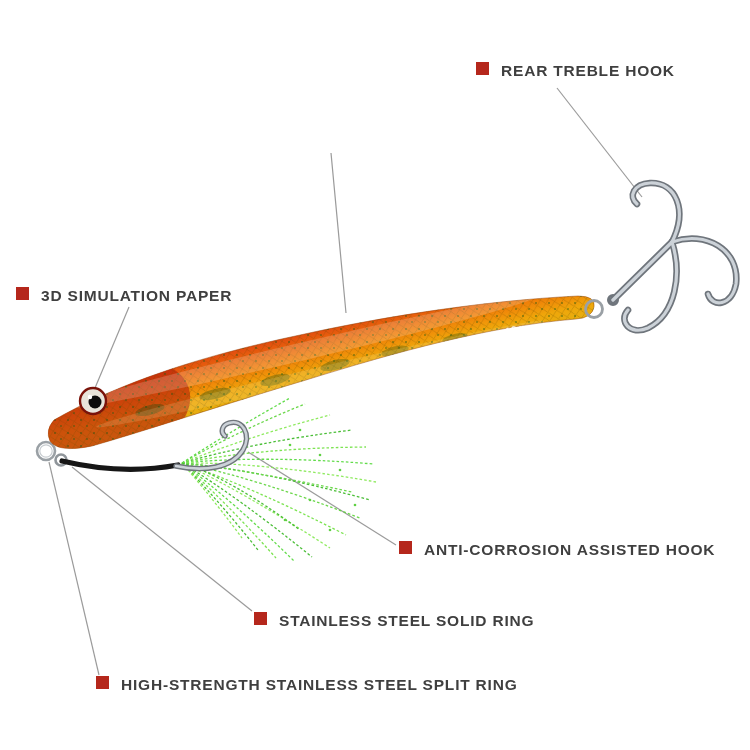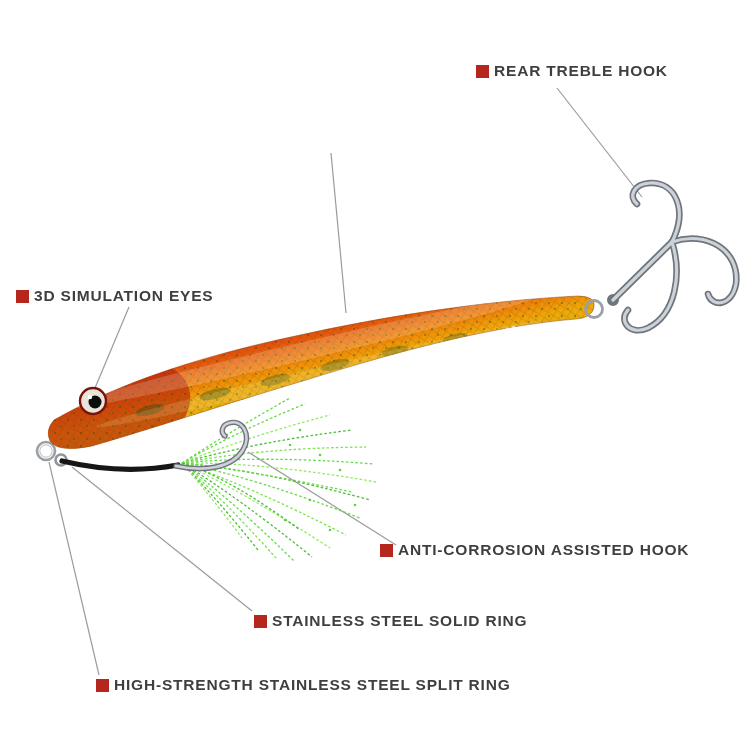--- a/index.html
+++ b/index.html
@@ -1,29 +1,29 @@
 <!DOCTYPE html>
 <html style="--marker: #b5271c; --label-text: #3f3f3f; --leader-line: #9b9b9b; --page-bg: #ffffff; --body-red: #b71f0c; --body-orange: #eb6c12; --body-gold: #e7b70e; --flash-green: #52d838; --hook-silver: #ccd2d8;"><head>
 <meta charset="utf-8">
 <style>
   *{margin:0;padding:0;box-sizing:border-box}
   html,body{width:750px;height:750px;background:var(--page-bg,#ffffff)}
   .stage{position:relative;width:750px;height:750px;overflow:hidden;
          font-family:"Liberation Sans",sans-serif;background:var(--page-bg,#ffffff)}
   .art{position:absolute;left:0;top:0;width:750px;height:750px}
-  .callout{position:absolute;display:flex;align-items:center;gap:5px}
+  .callout{position:absolute;display:flex;gap:12px}
   .marker{width:13px;height:13px;background:var(--marker,#b5271c);flex:0 0 auto}
   .callout-text{font-weight:700;font-size:15.5px;letter-spacing:.8px;
                 color:var(--label-text,#3f3f3f);white-space:nowrap}
   .leader{stroke:var(--leader-line,#9b9b9b);stroke-width:1.2;fill:none}
   
   #c0{left:476px;top:62px}
   #c1{left:154px;top:131px}
   #c2{left:16px;top:287px}
-  #c3{left:380px;top:541px}
+  #c3{left:399px;top:541px}
   #c4{left:254px;top:612px}
   #c5{left:96px;top:676px}
 </style>
 </head>
 <body>
 
 <div class="stage">
 
   <svg class="art" viewBox="0 0 750 750">
     <defs>
@@ -144,21 +144,21 @@
       </g>
     </g>
   </svg>
 
   <div class="callout" id="c0">
     <span class="marker"></span>
     <span class="callout-text">REAR TREBLE HOOK</span>
   </div>
   <div class="callout" id="c2">
     <span class="marker"></span>
-    <span class="callout-text">3D SIMULATION EYES</span>
+    <span class="callout-text">3D SIMULATION PAPER</span>
   </div>
   <div class="callout" id="c3">
     <span class="marker"></span>
     <span class="callout-text">ANTI-CORROSION ASSISTED HOOK</span>
   </div>
   <div class="callout" id="c4">
     <span class="marker"></span>
     <span class="callout-text">STAINLESS STEEL SOLID RING</span>
   </div>
   <div class="callout" id="c5">

